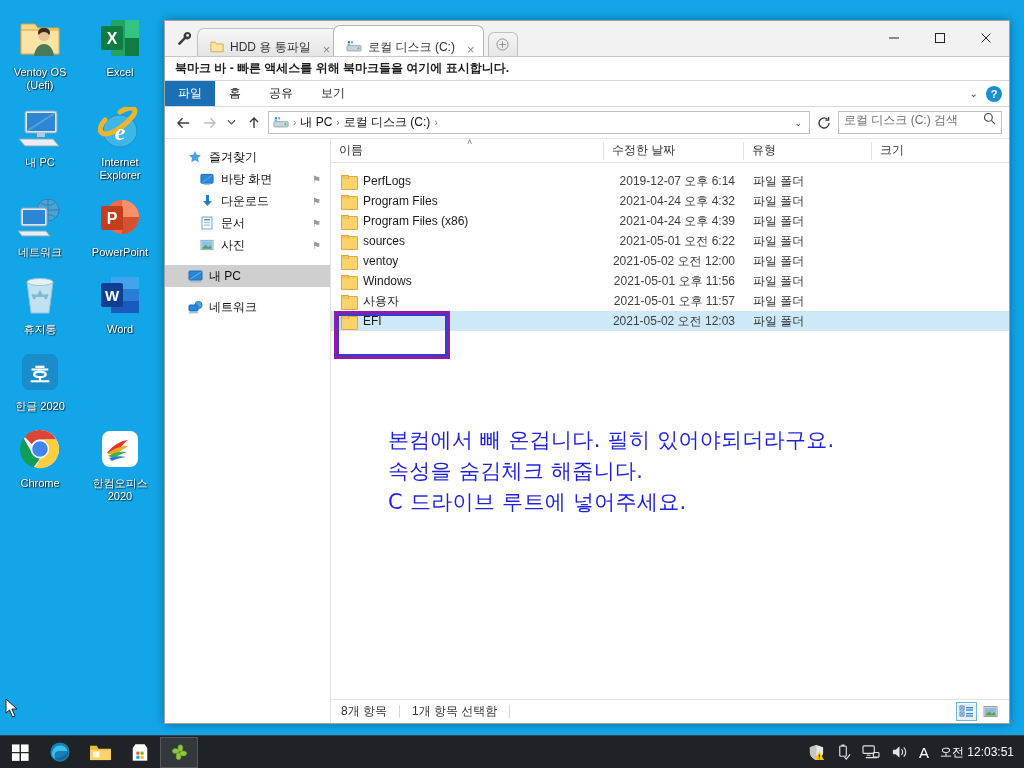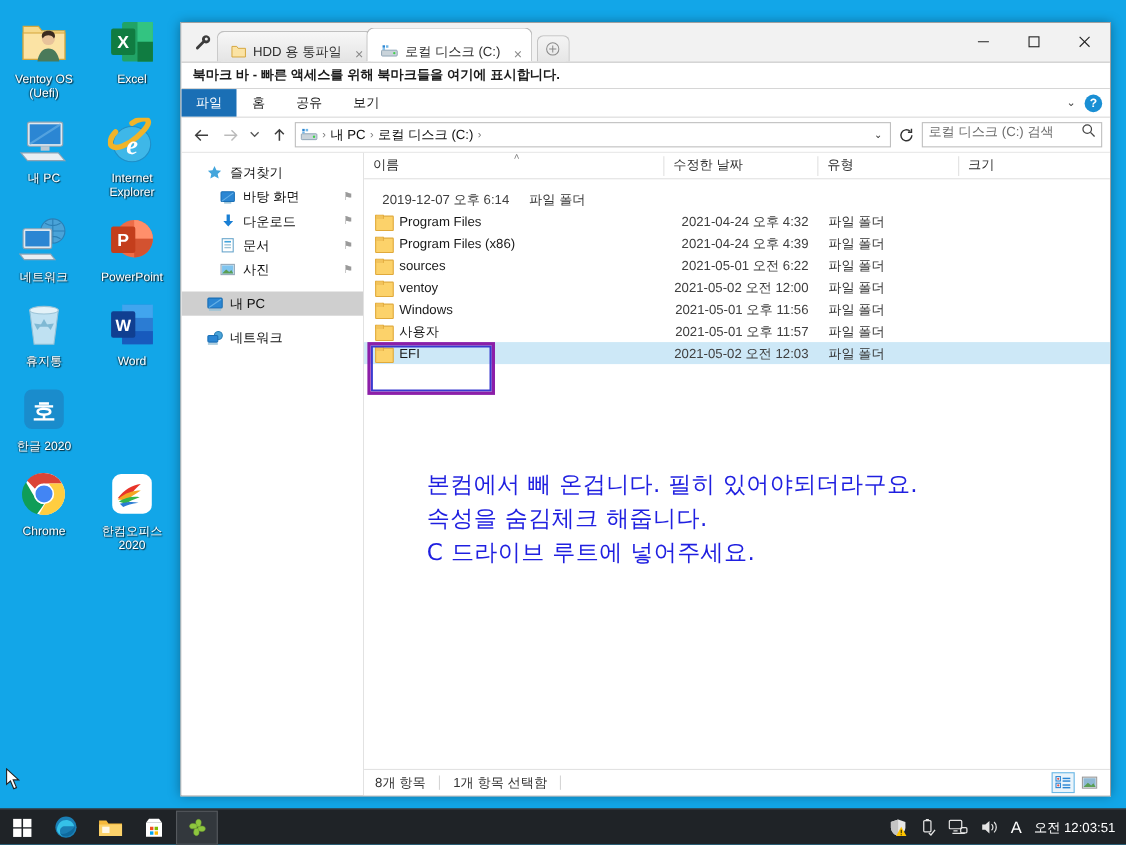--- a/index.html
+++ b/index.html
@@ -638,20 +638,24 @@
         </div>
         <div class="ch c-size">
           <span>크기</span>
         </div>
       </div>
 
       <div class="rows">
         <div style="height:8px"></div>
 
         <div class="frow">
+          <span class="f-name">
+              <span class="folder"></span>
+              <span>PerfLogs</span>
+            </span>
           <span class="f-date">2019-12-07 오후 6:14</span>
           <span class="f-type">파일 폴더</span>
           <span class="f-size"></span>
         </div>
         <div class="frow">
           <span class="f-name">
               <span class="folder"></span>
               <span>Program Files</span>
             </span>
           <span class="f-date">2021-04-24 오후 4:32</span>

